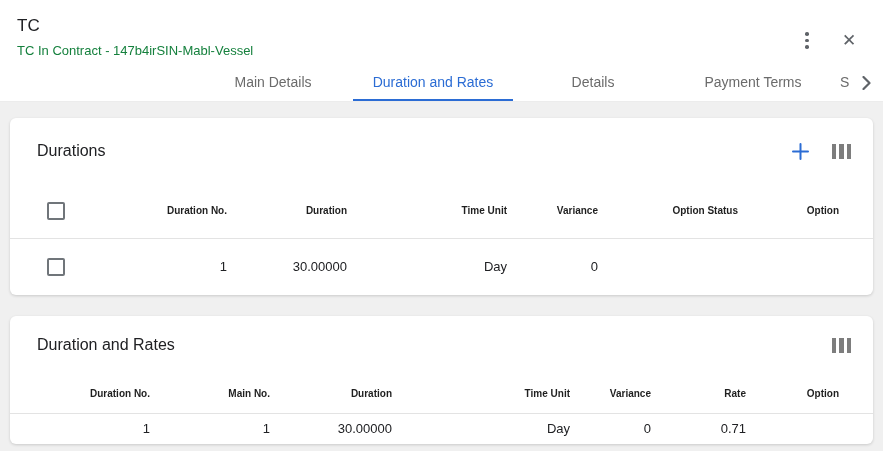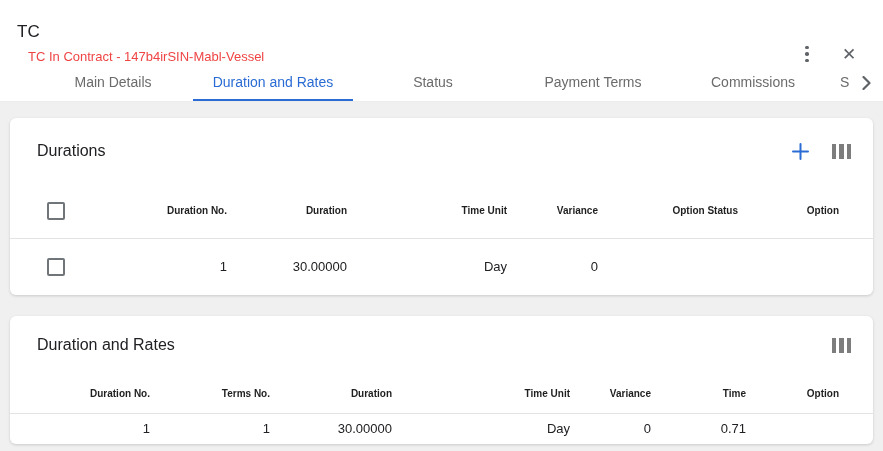--- a/index.html
+++ b/index.html
@@ -7,23 +7,23 @@
   body {
     font-family:"Liberation Sans","DejaVu Sans",sans-serif;
     background:#f0f0f0;
     color:#202124;
     -webkit-font-smoothing:antialiased;
   }
   :root { --accent:#2b6cd4; }
 
   
   .dialog-header { background:#fff; border-bottom:1px solid #ececec; }
-  .title-row { display:flex; justify-content:space-between; align-items:flex-end; padding:9px 24px 0 17px; height:64px; }
+  .title-row { display:flex; justify-content:space-between; align-items:center; padding:9px 24px 0 17px; height:64px; }
   .dialog-title { font-size:17px; font-weight:500; color:#202124; line-height:22px; }
-  .dialog-subtitle { font-size:13px; color:#ef4444; margin-top:6px;margin-left:11px; }
+  .dialog-subtitle { font-size:13px; color:#15803d; margin-top:6px; }
   .header-actions { display:flex; align-items:center; gap:22px; margin-top:8px; }
   .icon-btn { width:20px; height:20px; display:flex; align-items:center; justify-content:center; cursor:pointer; }
   .kebab { display:flex; flex-direction:column; gap:3px; }
   .kebab i { width:3.5px; height:3.5px; border-radius:50%; background:#5f6368; display:block; }
   .close-x { font-size:17px; color:#5f6368; line-height:1; }
 
   
   .tab-bar { display:flex; align-items:stretch; height:37px; padding-left:30px;justify-content:flex-end; }
   .tab {
     width:160px; display:flex; align-items:center; justify-content:center;
@@ -89,23 +89,22 @@
           </span>
       </div>
       <div class="icon-btn">
         <span class="close-x">✕</span>
       </div>
     </div>
   </div>
   <nav class="tab-bar">
     <div class="tab">Main Details</div>
     <div class="tab active">Duration and Rates</div>
-    <div class="tab">Status</div>
+    <div class="tab">Details</div>
     <div class="tab">Payment Terms</div>
-    <div class="tab">Commissions</div>
     <div class="tab truncated">S</div>
     <div class="tab-scroll">
       <svg width="9" height="14" viewBox="0 0 9 14">
           <path d="M1.5 1 L7.5 7 L1.5 13" fill="none" stroke="#5f6368" stroke-width="2.2" stroke-linecap="round" stroke-linejoin="round"></path>
         </svg>
     </div>
   </nav>
 </header>
 
 <main class="content">
@@ -178,25 +177,25 @@
           <col style="width:120px">
           <col style="width:122px">
           <col style="width:178px">
         <col style="width:81px">
           <col style="width:95px">
           <col style="width:127px">
       </colgroup>
       <thead>
         <tr>
           <th class="al pl17">Duration No.</th>
-          <th class="ar">Terms No.</th>
+          <th class="ar">Main No.</th>
           <th class="ar">Duration</th>
           <th class="al pl32">Time Unit</th>
           <th class="ar">Variance</th>
-          <th class="ar">Time</th>
+          <th class="ar">Rate</th>
           <th class="ar pr43">Option</th>
         </tr>
       </thead>
       <tbody>
         <tr>
           <td class="al pl17">1</td>
           <td class="ar">1</td>
           <td class="ar">30.00000</td>
           <td class="al pl32">Day</td>
           <td class="ar">0</td>

